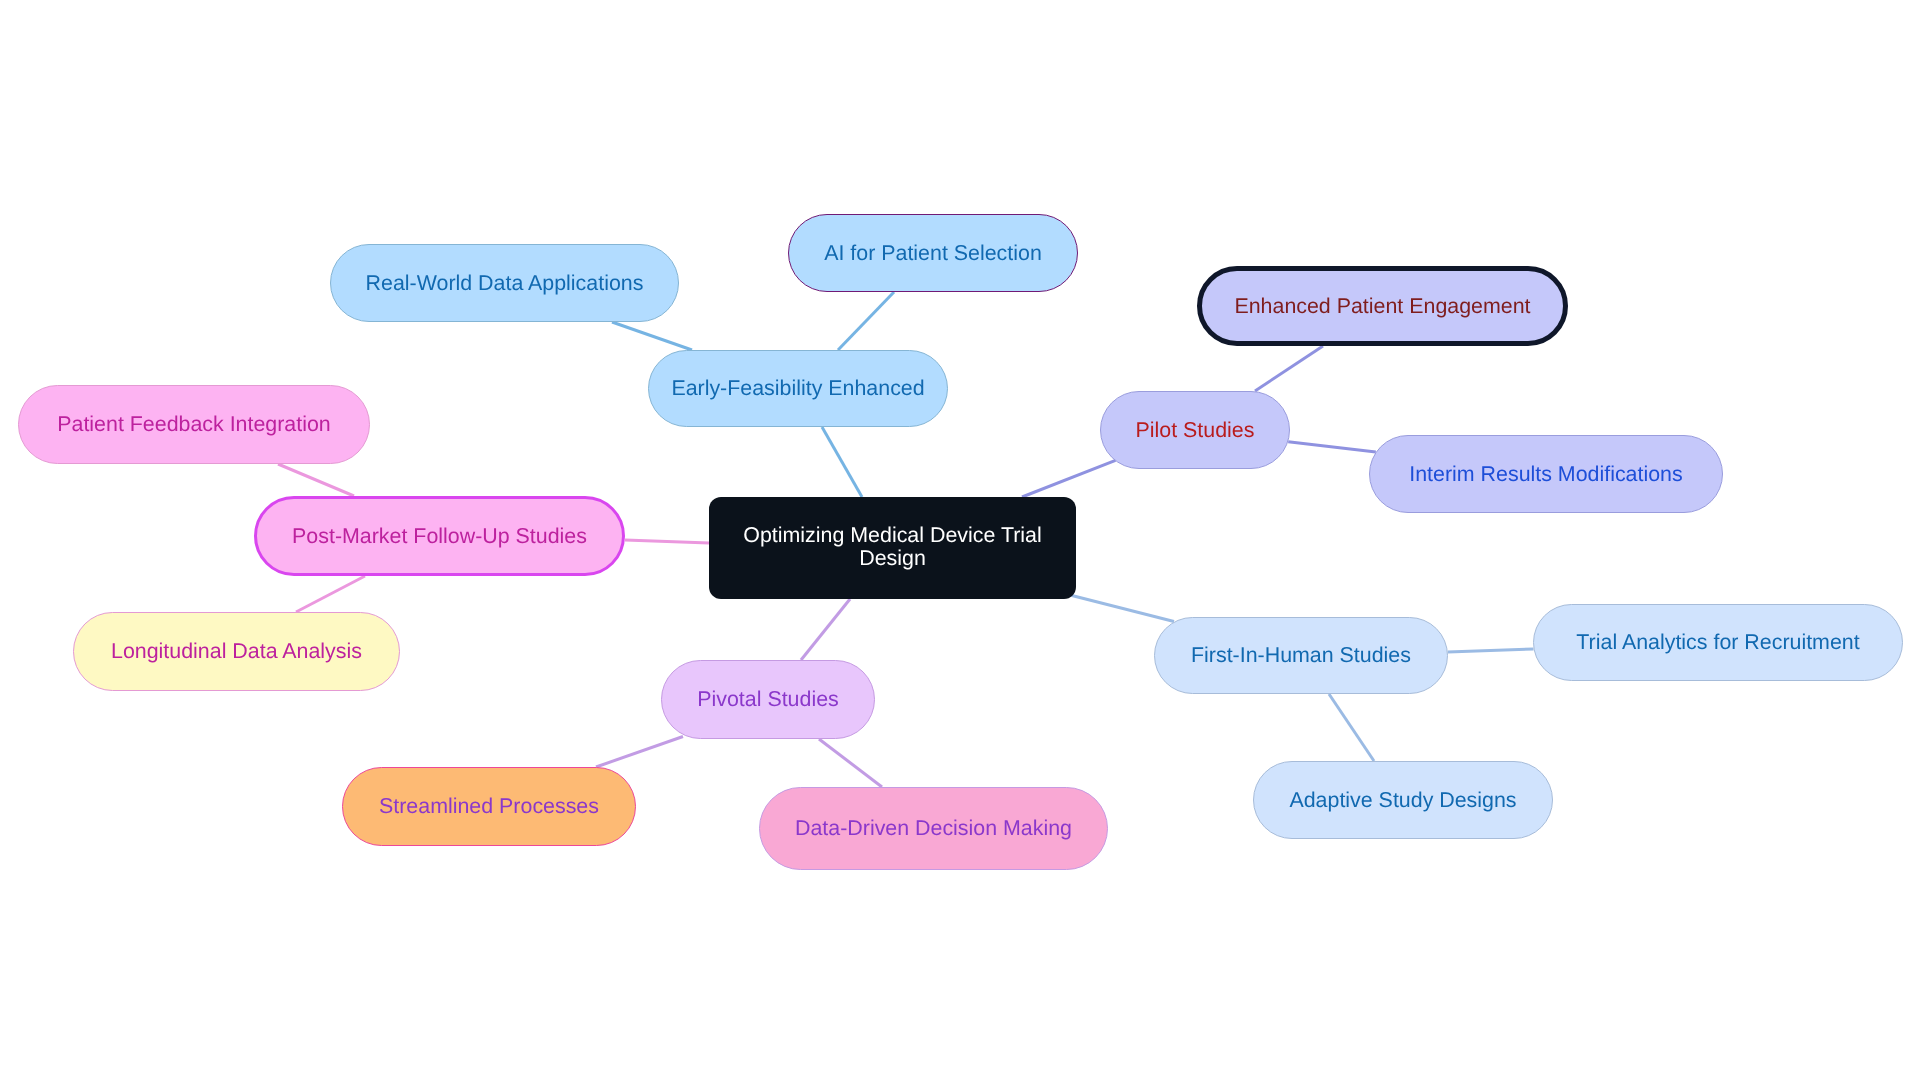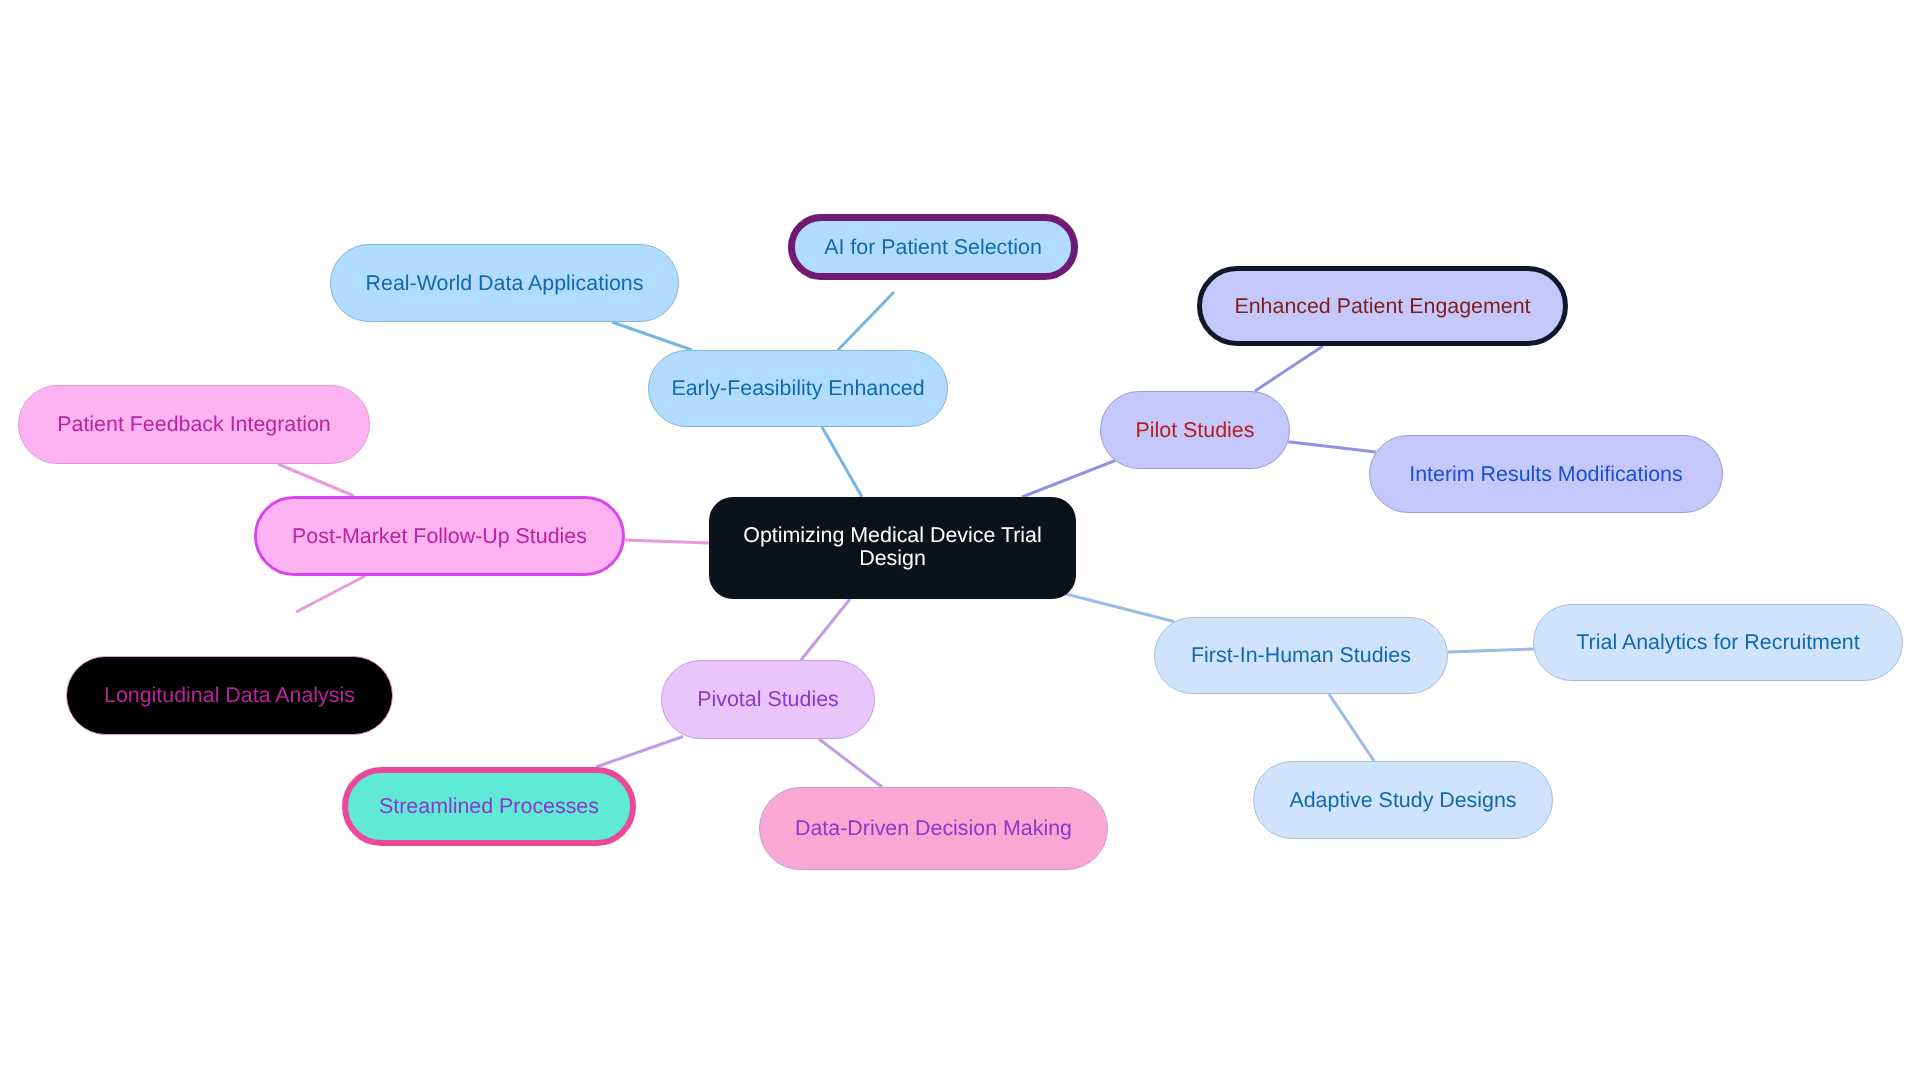--- a/index.html
+++ b/index.html
@@ -7,21 +7,21 @@
   body{width:1920px;height:1083px;background:#ffffff;overflow:hidden;
        font-family:"Liberation Sans",sans-serif;
        -webkit-font-smoothing:antialiased;
        text-rendering:geometricPrecision;}
   #stage{position:relative;width:1920px;height:1083px;background:#ffffff;}
   svg#edge-layer{position:absolute;left:0;top:0;width:1920px;height:1083px;}
   .node{position:absolute;box-sizing:border-box;display:flex;align-items:center;
         justify-content:center;text-align:center;border-radius:999px;
         font-size:21.4px;}
   .node .node-label{display:block;line-height:1.06;}
-  .node.root-node{border-radius:24px;}
+  .node.root-node{border-radius:12px;}
   .node.root-node .node-label{position:relative;top:-1px;}
 </style>
 </head>
 <body>
 
 <div id="stage">
   <svg id="edge-layer" viewBox="0 0 1920 1083">
     <g id="edge-group" fill="none" stroke-width="3">
       <path stroke="#76b4e3" d="M862,497 L822,427"></path>
       <path stroke="#76b4e3" d="M612,322 L692,350"></path>
@@ -40,21 +40,21 @@
       <path stroke="#eb98de" d="M365,576 L296,612"></path>
     </g>
   </svg>
   <div id="node-layer">
     <div class="node root-node" id="node-root" style="left:709px;top:497px;width:367px;height:102px;background:#0b121b;color:#ffffff;">
         <span class="node-label">Optimizing Medical Device Trial Design</span>
       </div>
     <div class="node" id="node-rw" style="left:330px;top:244px;width:349px;height:78px;background:#b2dcff;border:1px solid #85b5d4;color:#1169b0;">
         <span class="node-label">Real-World Data Applications</span>
       </div>
-    <div class="node" id="node-ai" style="left:788px;top:214px;width:290px;height:66px;background:#b2dcff;border:7px solid #701a75;color:#1169b0;">
+    <div class="node" id="node-ai" style="left:788px;top:214px;width:290px;height:78px;background:#b2dcff;border:1px solid #701a75;color:#1169b0;">
         <span class="node-label">AI for Patient Selection</span>
       </div>
     <div class="node" id="node-efs" style="left:648px;top:350px;width:300px;height:77px;background:#b2dcff;border:1px solid #85b5d4;color:#1169b0;">
         <span class="node-label">Early-Feasibility Enhanced</span>
       </div>
     <div class="node" id="node-epe" style="left:1197px;top:266px;width:371px;height:80px;background:#c5c8fa;border:5px solid #0f172a;color:#7f1d1d;">
         <span class="node-label">Enhanced Patient Engagement</span>
       </div>
     <div class="node" id="node-pil" style="left:1100px;top:391px;width:190px;height:78px;background:#c5c8fa;border:1px solid #9a9ddd;color:#b91c1c;">
         <span class="node-label">Pilot Studies</span>
@@ -67,29 +67,29 @@
       </div>
     <div class="node" id="node-dar" style="left:1533px;top:604px;width:370px;height:77px;background:#d0e3fd;border:1px solid #a7bcd9;color:#1169b0;">
         <span class="node-label">Trial Analytics for Recruitment</span>
       </div>
     <div class="node" id="node-asd" style="left:1253px;top:761px;width:300px;height:78px;background:#d0e3fd;border:1px solid #a7bcd9;color:#1169b0;">
         <span class="node-label">Adaptive Study Designs</span>
       </div>
     <div class="node" id="node-piv" style="left:661px;top:660px;width:214px;height:79px;background:#e8c6fc;border:1px solid #c59ae2;color:#8b38cb;">
         <span class="node-label">Pivotal Studies</span>
       </div>
-    <div class="node" id="node-sp" style="left:342px;top:767px;width:294px;height:79px;background:#5eead4;border:6px solid #ec4899;color:#8b38cb;">
+    <div class="node" id="node-sp" style="left:342px;top:767px;width:294px;height:79px;background:#fdba74;border:1px solid #ec4899;color:#8b38cb;">
         <span class="node-label">Streamlined Processes</span>
       </div>
     <div class="node" id="node-ddm" style="left:759px;top:787px;width:349px;height:83px;background:#f9a8d4;border:1px solid #c59ae2;color:#8b38cb;align-items:center;">
         <span class="node-label">Data-Driven Decision Making</span>
       </div>
     <div class="node" id="node-pmf" style="left:254px;top:496px;width:371px;height:80px;background:#fdb3f2;border:3px solid #d946ef;color:#bd219e;">
         <span class="node-label">Post-Market Follow-Up Studies</span>
       </div>
     <div class="node" id="node-pfi" style="left:18px;top:385px;width:352px;height:79px;background:#fdb3f2;border:1px solid #e49ad3;color:#bd219e;">
         <span class="node-label">Patient Feedback Integration</span>
       </div>
-    <div class="node" id="node-lda" style="left:66px;top:612px;width:327px;height:79px;background:#000000;border:1px solid #e49ad3;color:#bd219e;margin-top:44px;">
+    <div class="node" id="node-lda" style="left:73px;top:612px;width:327px;height:79px;background:#fef9c3;border:1px solid #e49ad3;color:#bd219e;">
         <span class="node-label">Longitudinal Data Analysis</span>
       </div>
   </div>
 </div>
 
 </body></html>

